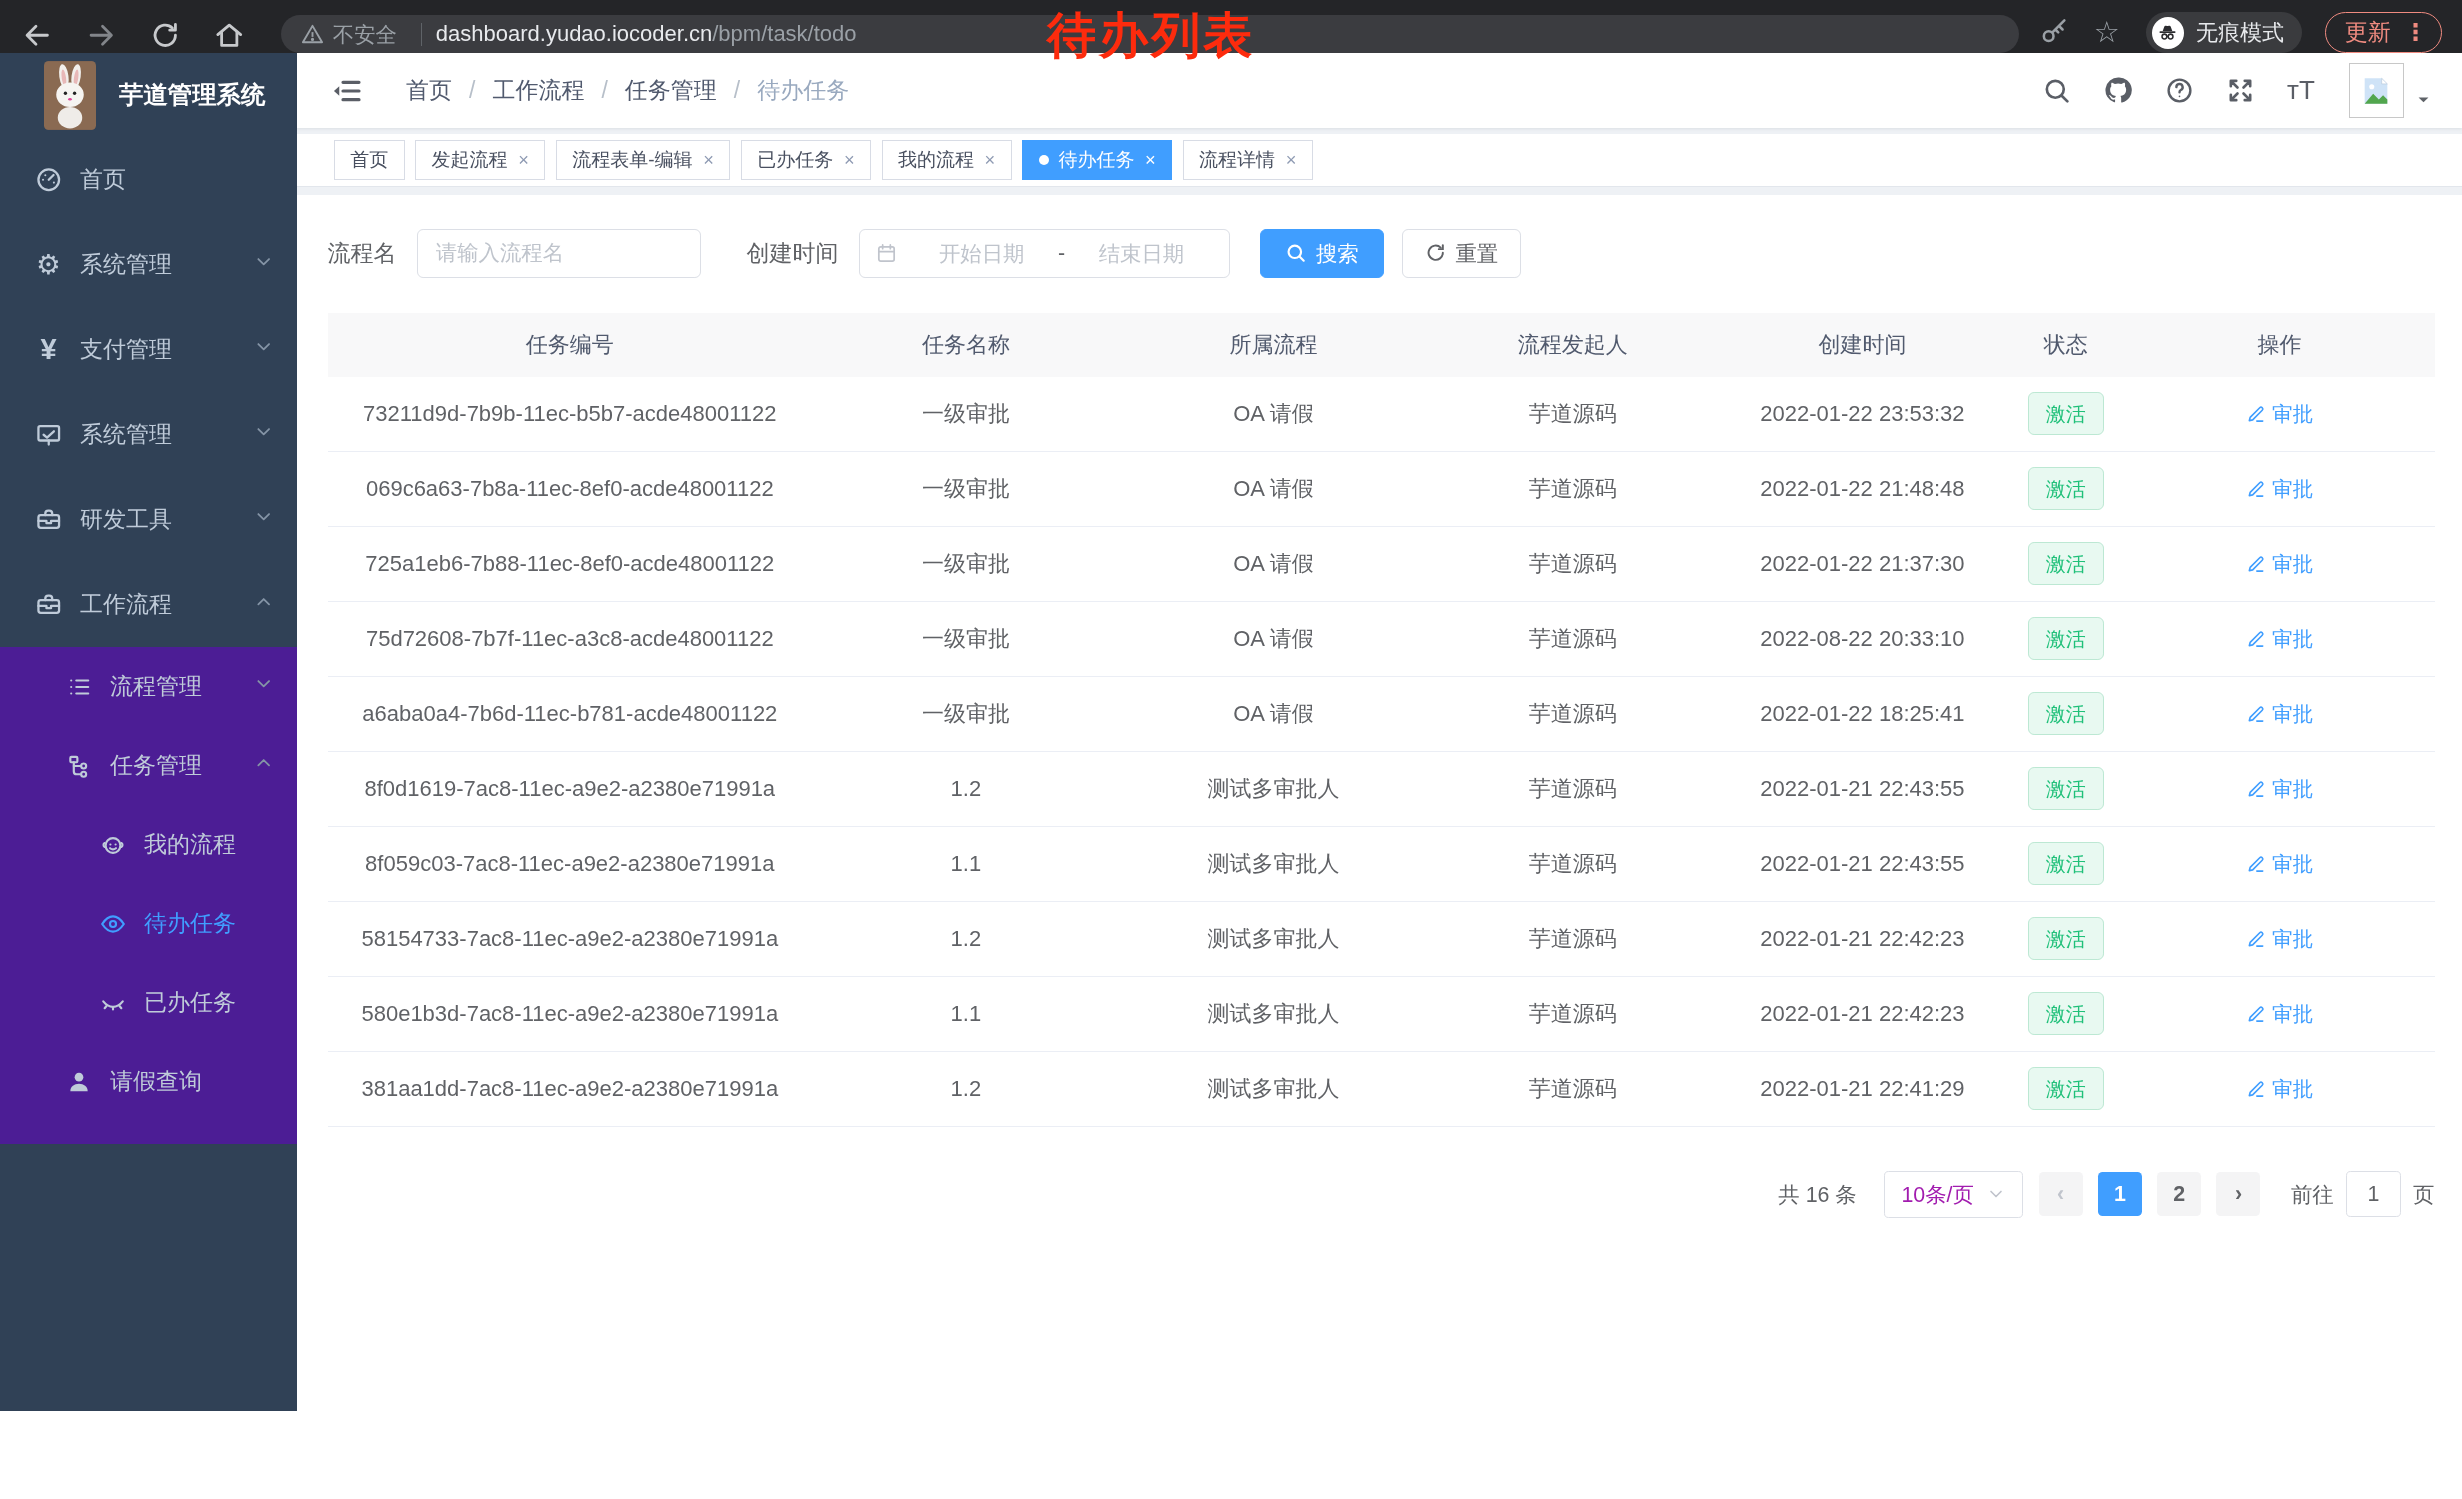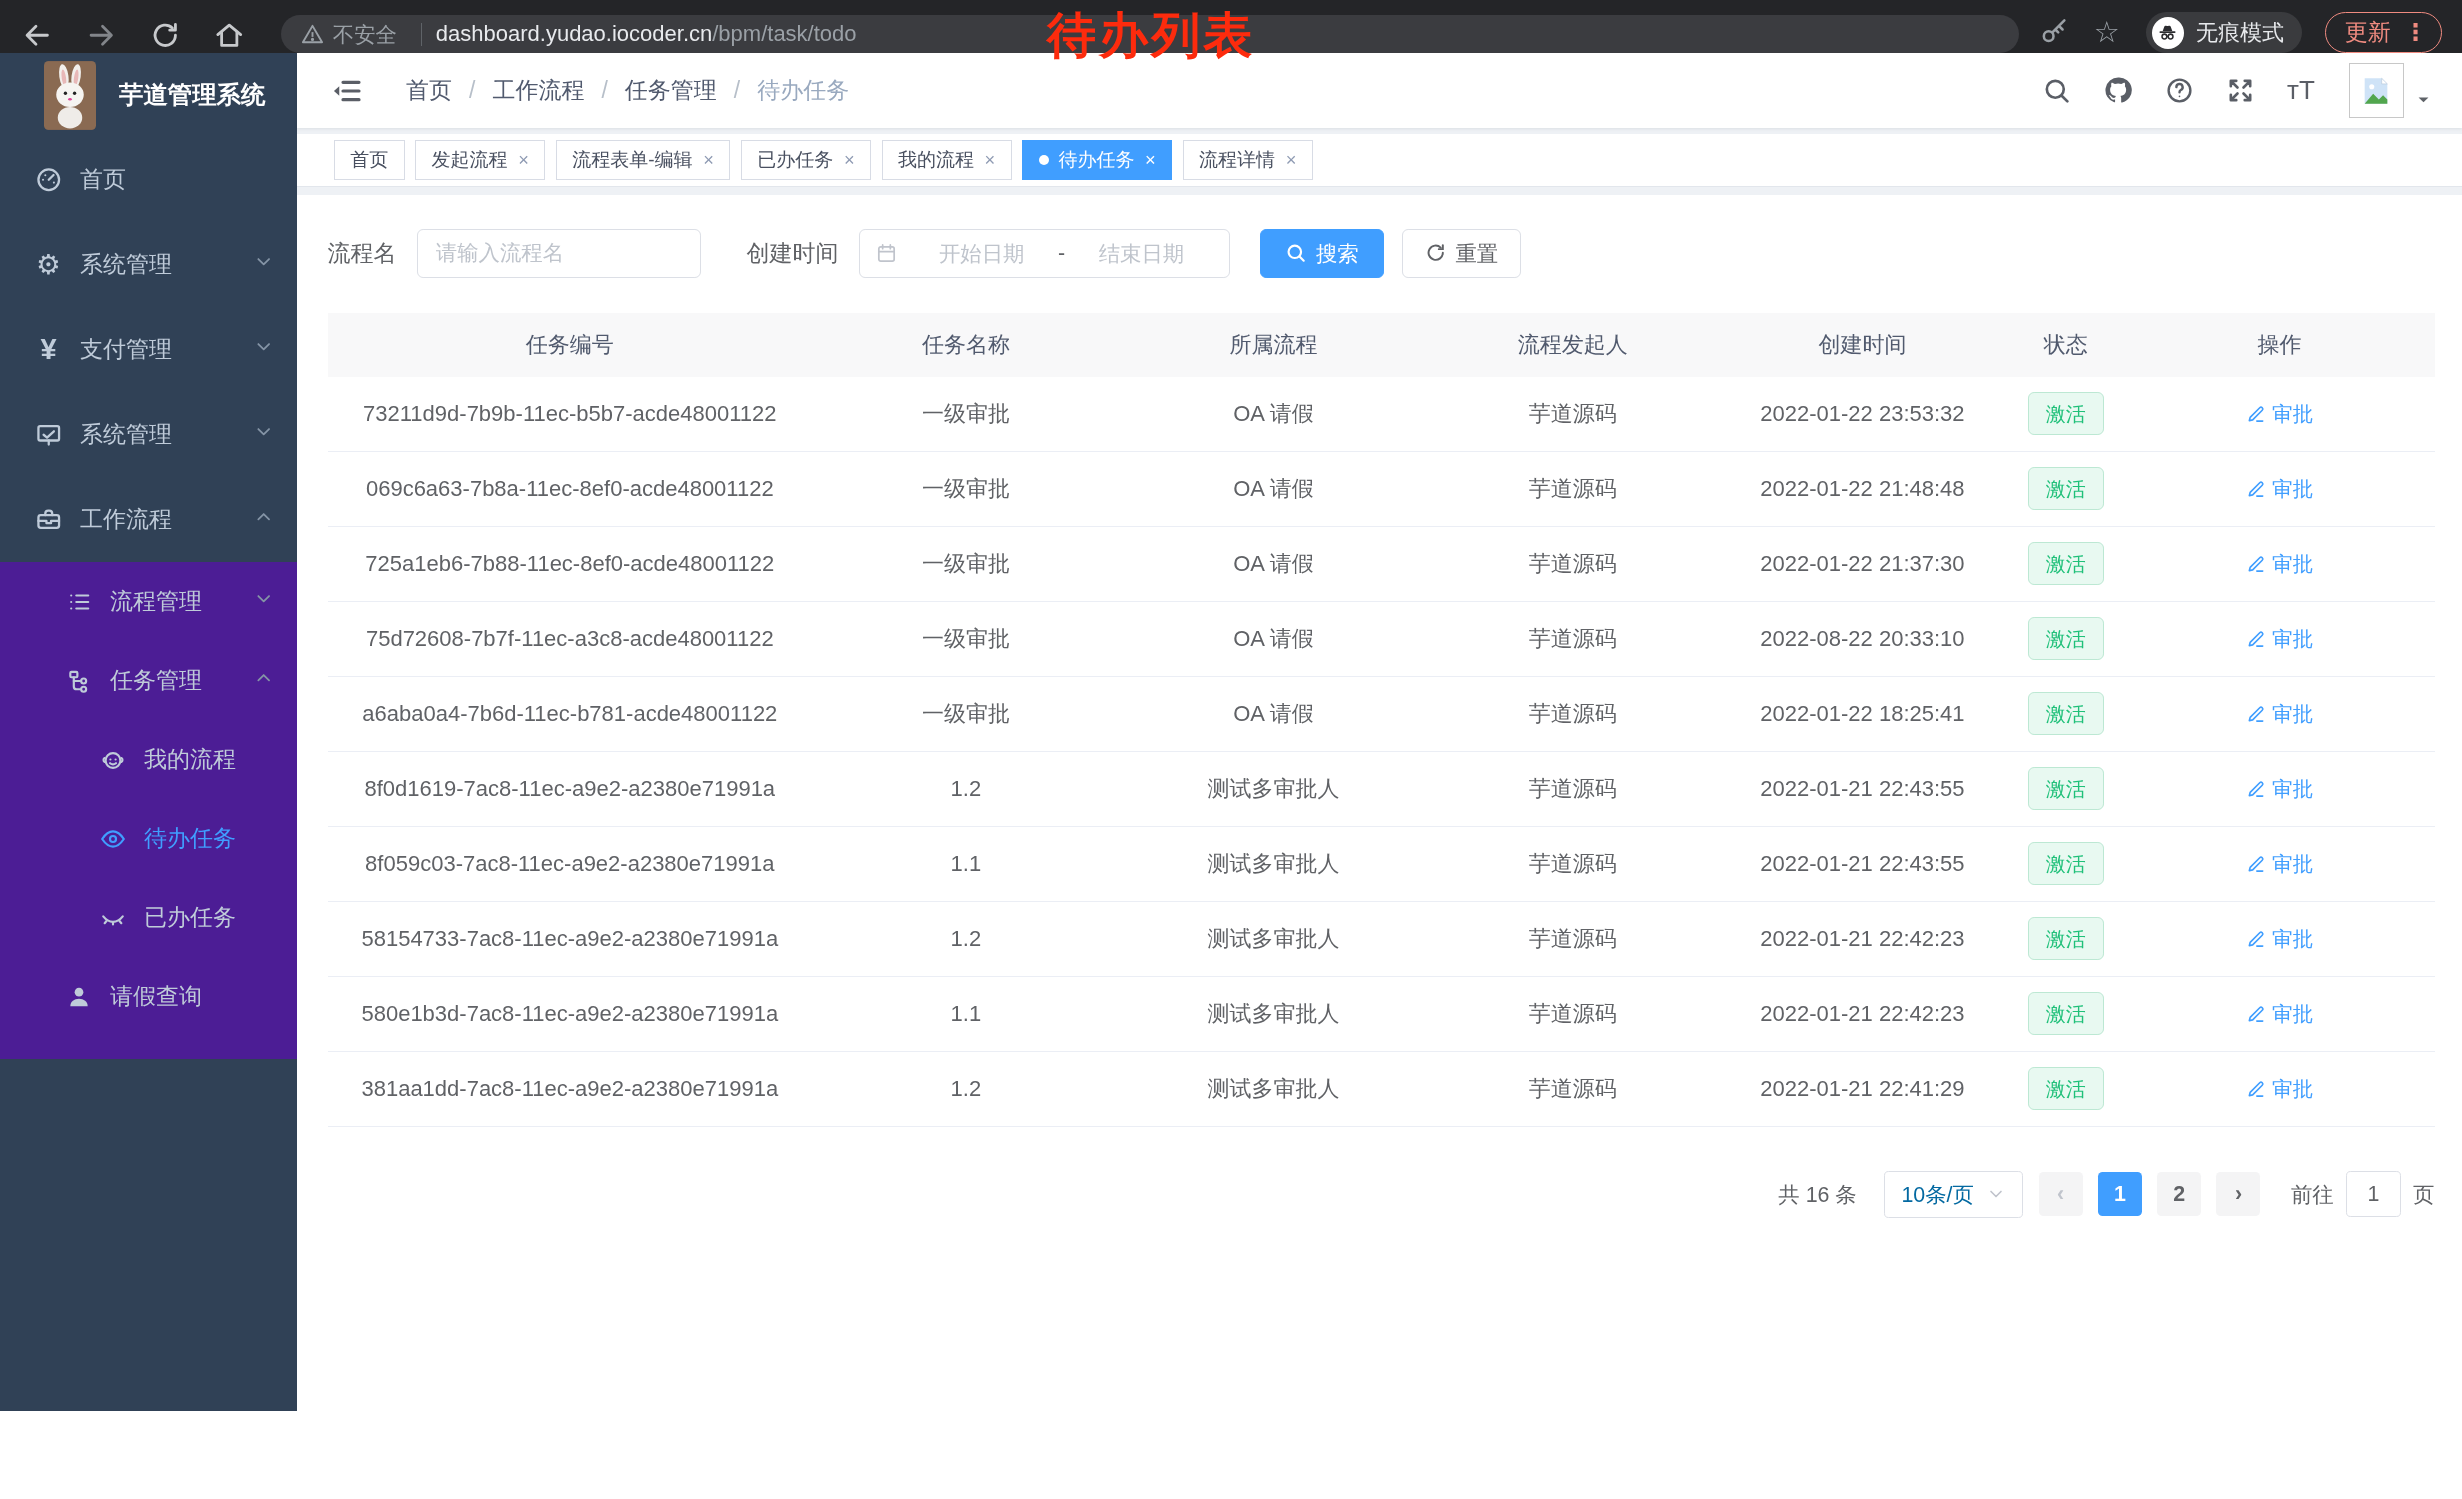--- a/index.html
+++ b/index.html
@@ -115,21 +115,21 @@
   .tag-success { display:inline-block; padding:10.7px 17px; line-height:1; font-size:20px;
     color:#1fc079; background:#e8f9f1; border:0.8px solid #bce8d3; border-radius:6.1px; }
   .approve-link { color:#409eff; font-size:20.6px; display:flex; align-items:center; cursor:pointer; }
   .approve-link svg { margin-right:6.1px; }
 
   
   .pager { display:flex; align-items:center; justify-content:flex-end; margin-top:44px;
     font-size:21.4px; color:#606266; }
   .pager .total { margin-right:27.5px; }
   .page-size { width:139px; height:47px; border:0.8px solid #dcdfe6; border-radius:4.6px;
-    display:flex; align-items:center; justify-content:center; color:#0369a1; cursor:pointer; }
+    display:flex; align-items:center; justify-content:center; color:#a21caf; cursor:pointer; }
   .page-size .chev { color:#c0c4cc; margin-left:12.2px; display:flex; }
   .pbtn { min-width:44px; height:44px; border-radius:4.6px; background:#f4f4f5; color:#606266;
     display:flex; align-items:center; justify-content:center; font-weight:bold; cursor:pointer; margin-left:15.3px; }
   .pbtn.disabled { color:#c0c4cc; }
   .pbtn.current { background:#409eff; color:#fff; }
   .goto-label { margin-left:30.5px; }
   .goto-input { width:55px; height:46px; border:0.8px solid #dcdfe6; border-radius:4.6px; text-align:center;
     font-size:21.4px; color:#606266; margin:0 12.2px; outline:none;
     font-family:"Liberation Sans","DejaVu Sans",sans-serif; }
 </style>
@@ -264,20 +264,35 @@
           </svg>
       </span>
       <span>系统管理</span>
       <span class="chev">
         <svg width="21.4" height="21.4" viewBox="0 0 24 24" fill="none" stroke="currentColor" stroke-width="2" stroke-linecap="round" stroke-linejoin="round">
             <path d="M6 9l6 6 6-6"></path>
           </svg>
       </span>
     </div>
 
+    <div class="menu-item">
+      <span class="mi-ic">
+        <svg width="27.5" height="27.5" viewBox="0 0 24 24" fill="none" stroke="currentColor" stroke-width="2" stroke-linecap="round" stroke-linejoin="round">
+            <rect x="3" y="8" width="18" height="11" rx="2"></rect>
+            <path d="M9 8V6.5A2.5 2.5 0 0 1 11.5 4h1A2.5 2.5 0 0 1 15 6.5V8"></path>
+            <path d="M3 13h7v2h4v-2h7"></path>
+          </svg>
+      </span>
+      <span>研发工具</span>
+      <span class="chev">
+        <svg width="21.4" height="21.4" viewBox="0 0 24 24" fill="none" stroke="currentColor" stroke-width="2" stroke-linecap="round" stroke-linejoin="round">
+            <path d="M6 9l6 6 6-6"></path>
+          </svg>
+      </span>
+    </div>
 
     <div class="menu-item">
       <span class="mi-ic">
         <svg width="27.5" height="27.5" viewBox="0 0 24 24" fill="none" stroke="currentColor" stroke-width="2" stroke-linecap="round" stroke-linejoin="round">
             <rect x="3" y="8" width="18" height="11" rx="2"></rect>
             <path d="M9 8V6.5A2.5 2.5 0 0 1 11.5 4h1A2.5 2.5 0 0 1 15 6.5V8"></path>
             <path d="M3 13h7v2h4v-2h7"></path>
           </svg>
       </span>
       <span>工作流程</span>

